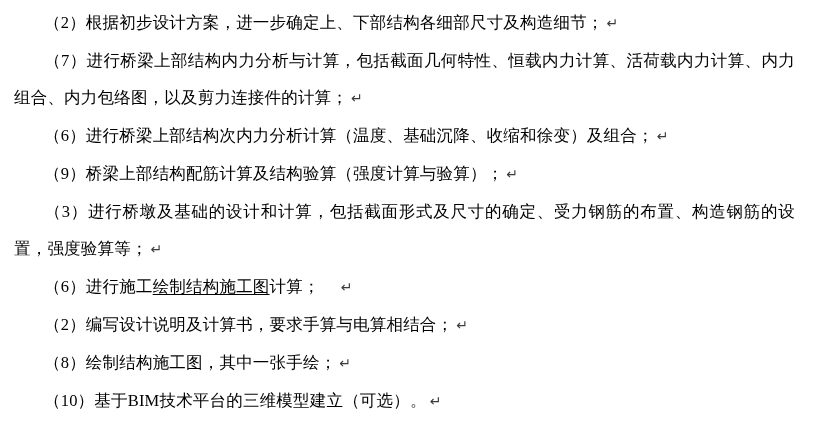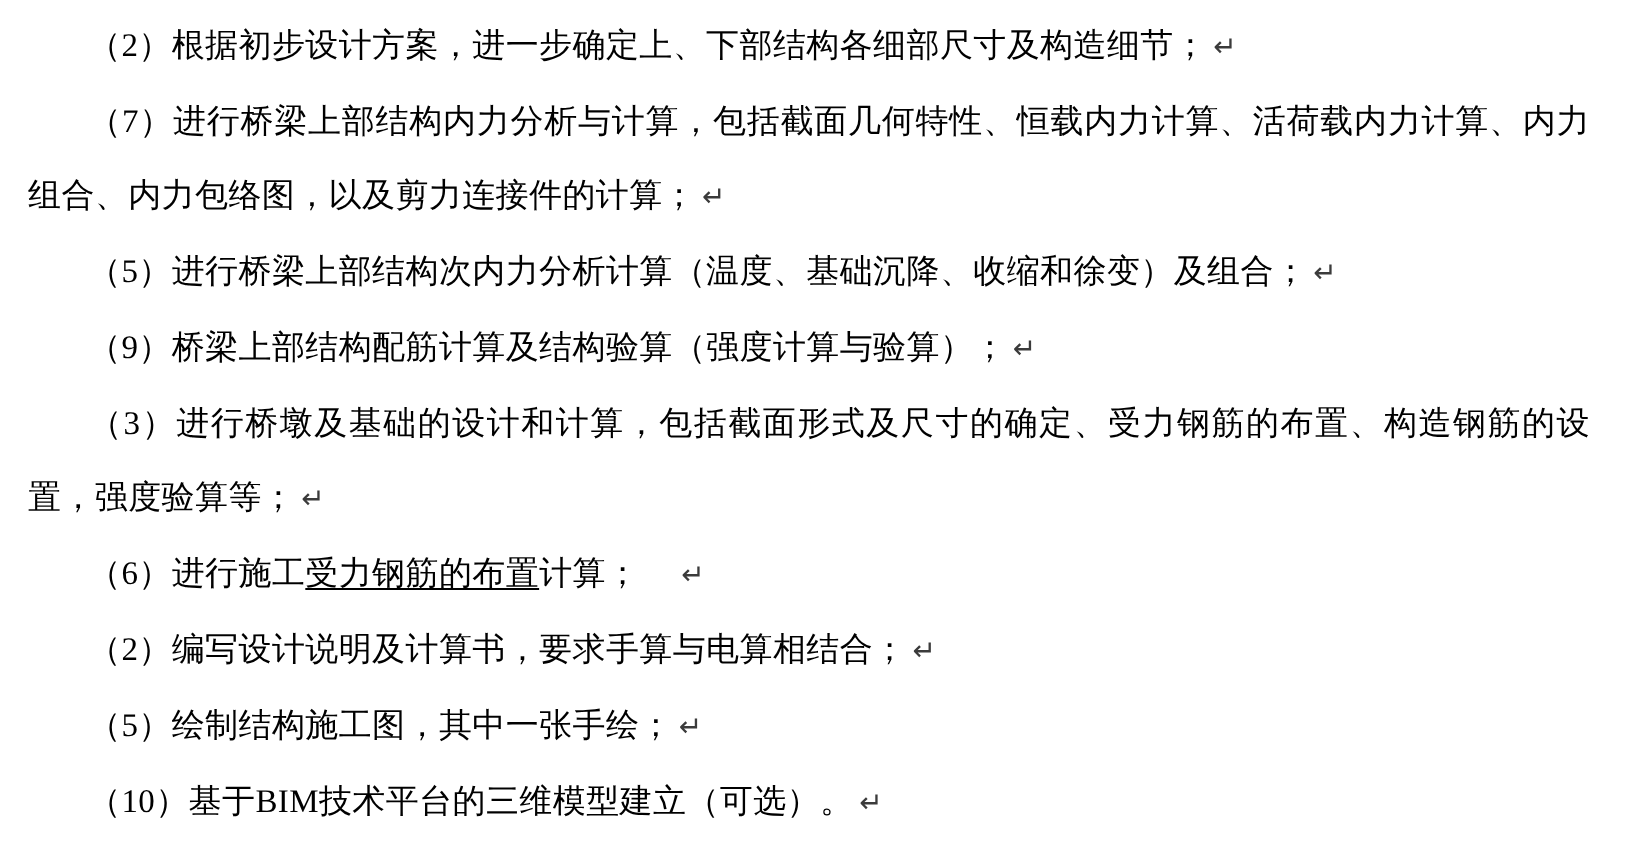--- a/index.html
+++ b/index.html
@@ -57,41 +57,41 @@
 
     <p class="para">
       <span class="indent"></span><span>（2）根据初步设计方案，进一步确定上、下部结构各细部尺寸及构造细节；</span><span class="pilcrow">↵</span>
     </p>
 
     <p class="para">
       <span class="indent"></span><span>（7）进行桥梁上部结构内力分析与计算，包括截面几何特性、恒载内力计算、活荷载内</span><span>力计算、内力组合、内力包络图，以及剪力连接件的计算；</span><span class="pilcrow">↵</span>
     </p>
 
     <p class="para">
-      <span class="indent"></span><span>（5）进行桥梁上部结构次内力分析计算（温度、基础沉降、收缩和徐变）及组合；</span><span class="pilcrow">↵</span>
+      <span class="indent"></span><span>（6）进行桥梁上部结构次内力分析计算（温度、基础沉降、收缩和徐变）及组合；</span><span class="pilcrow">↵</span>
     </p>
 
     <p class="para">
       <span class="indent"></span><span>（9）桥梁上部结构配筋计算及结构验算（强度计算与验算）；</span><span class="pilcrow">↵</span>
     </p>
 
     <p class="para">
       <span class="indent"></span><span>（3）进行桥墩及基础的设计和计算，包括截面形式及尺寸的确定、受力钢筋的布置、构</span><span>造钢筋的设置，强度验算等；</span><span class="pilcrow">↵</span>
     </p>
 
     <p class="para">
-      <span class="indent"></span><span>（6）进行施工</span><span class="underline-link">受力钢筋的布置</span><span>计算；</span><span class="gap-sm"></span><span class="pilcrow">↵</span>
+      <span class="indent"></span><span>（6）进行施工</span><span class="underline-link">绘制结构施工图</span><span>计算；</span><span class="gap-sm"></span><span class="pilcrow">↵</span>
     </p>
 
     <p class="para">
       <span class="indent"></span><span>（2）编写设计说明及计算书，要求手算与电算相结合；</span><span class="pilcrow">↵</span>
     </p>
 
     <p class="para">
-      <span class="indent"></span><span>（5）绘制结构施工图，其中一张手绘；</span><span class="pilcrow">↵</span>
+      <span class="indent"></span><span>（8）绘制结构施工图，其中一张手绘；</span><span class="pilcrow">↵</span>
     </p>
 
     <p class="para">
       <span class="indent"></span><span>（10）基于BIM技术平台的三维模型建立（可选）。</span><span class="pilcrow">↵</span>
     </p>
 
   </div>
 </div>
 
 </body></html>

